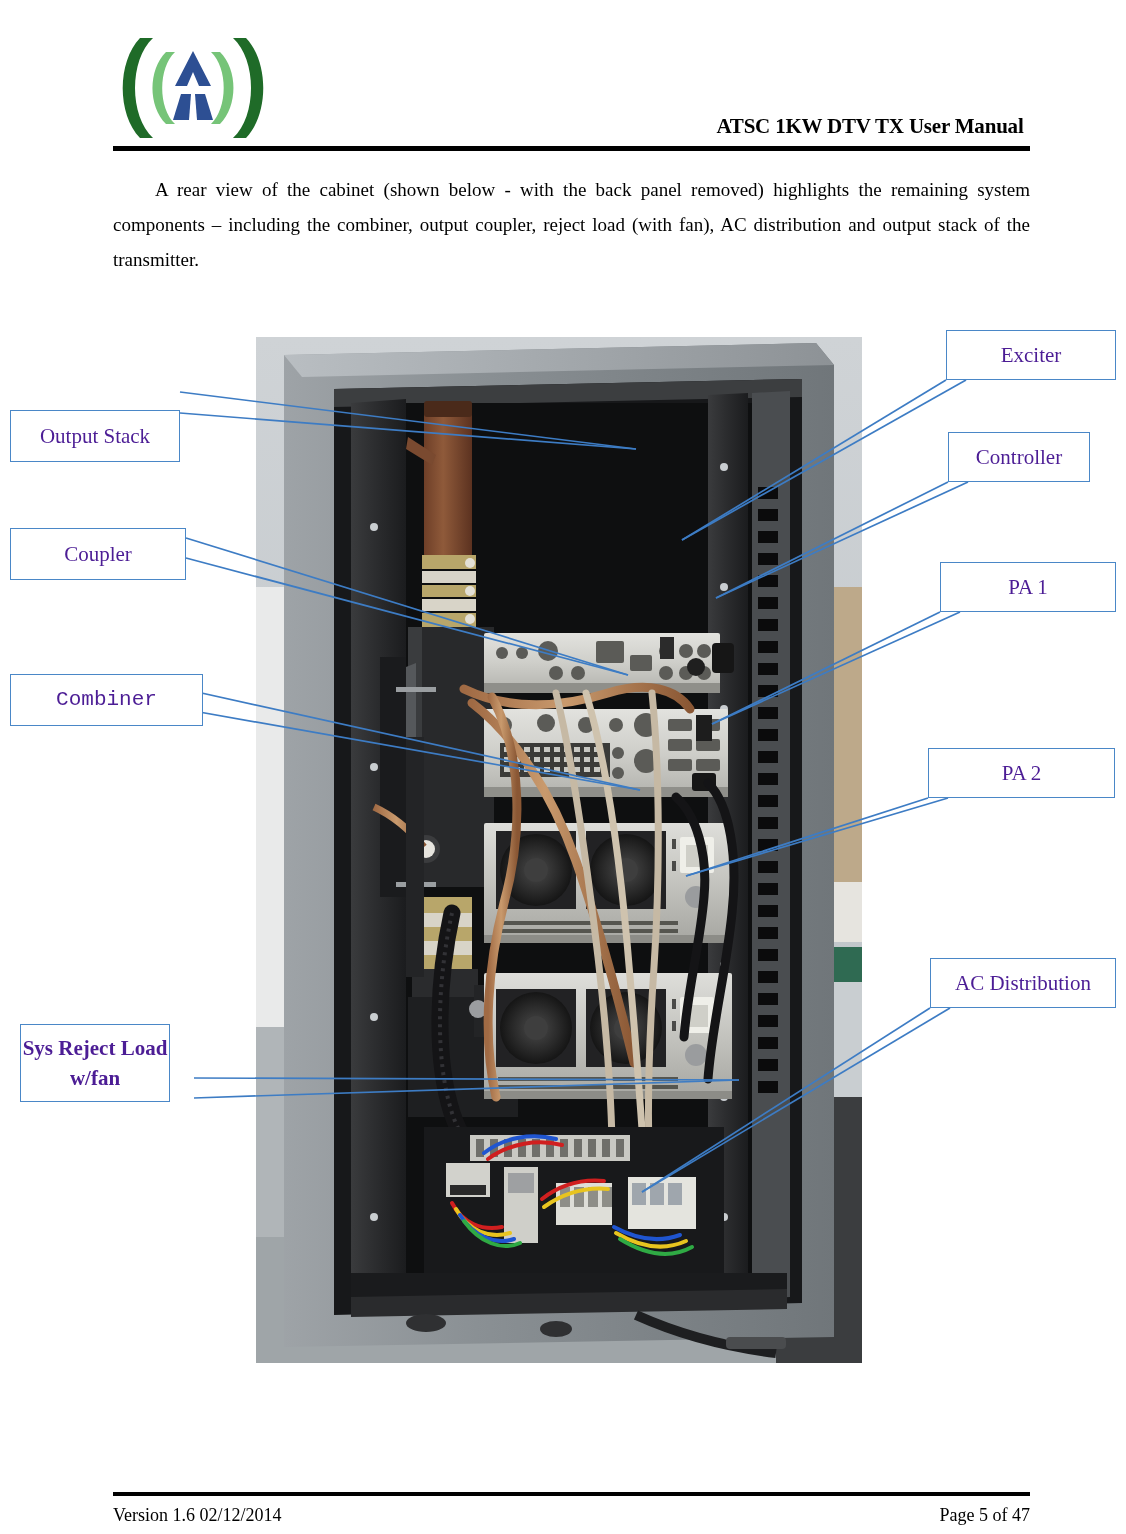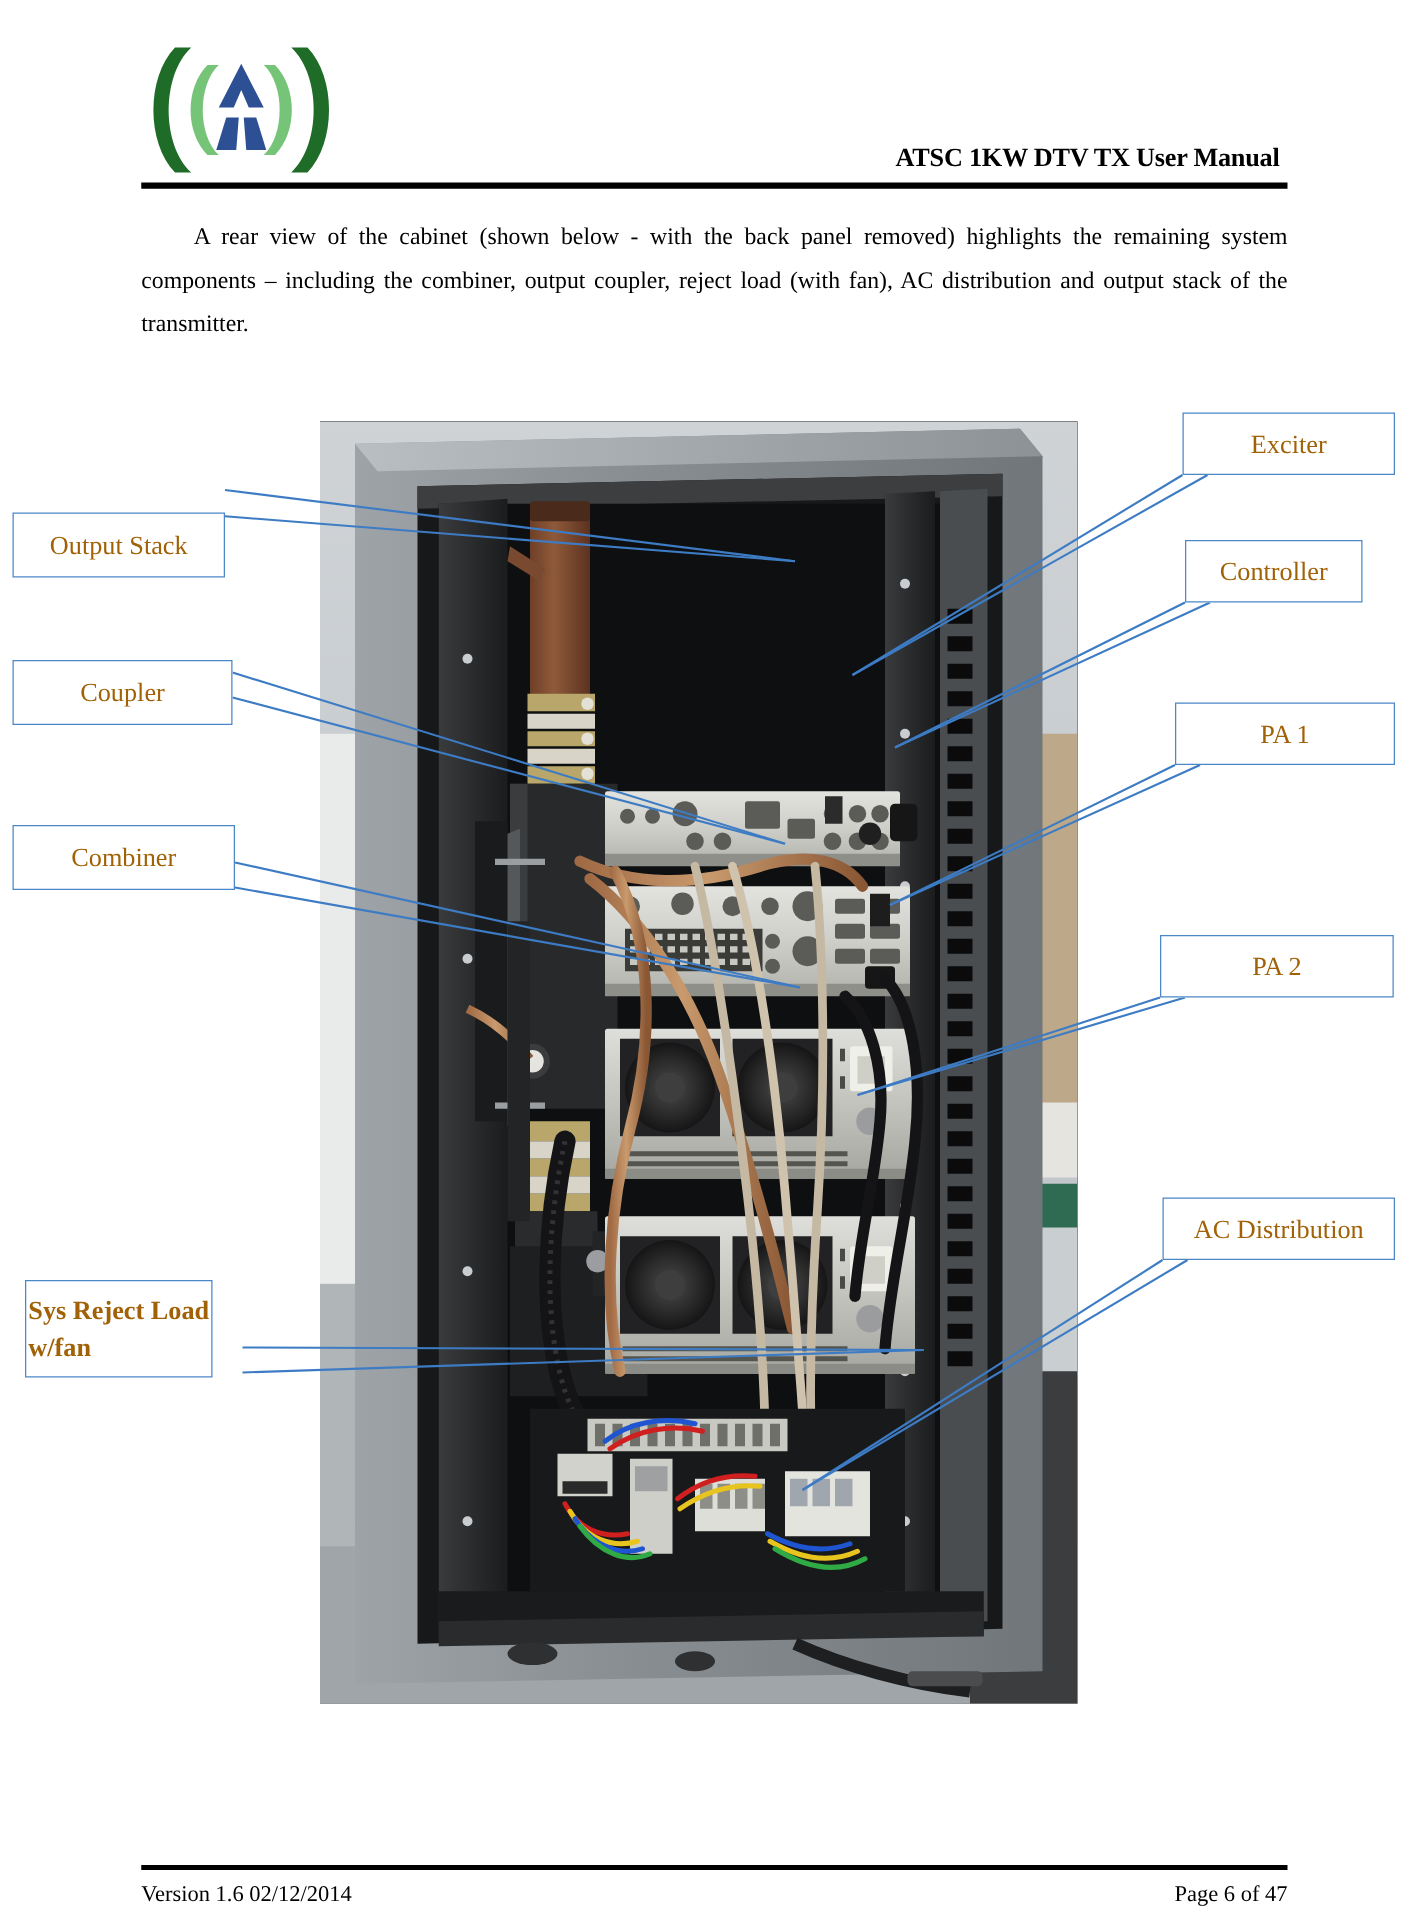--- a/index.html
+++ b/index.html
@@ -71,23 +71,24 @@
     overflow: hidden;
     background: #0d0d0e;
   }
 
   
   .callout {
     position: absolute;
     box-sizing: border-box;
     border: 1.6px solid #4a87c7;
     background: #ffffff;
-    color: #a16207;
+    color: #4c1d95;
     font-size: 21px;
     line-height: 26px;
+    text-align: center;
     display: flex;
     align-items: center;
     justify-content: center;
     z-index: 30;
   }
   #leaders {
     position: absolute;
     left: 0; top: 0;
     width: 1126px; height: 1060px;
     z-index: 20;
@@ -544,21 +545,21 @@
   </svg>
 
   <div class="callout" style="left:10px; top:32px; width:170px; height:52px;margin-top:48px;">
     <span>Output Stack</span>
   </div>
 
   <div class="callout" style="left:10px; top:178px; width:176px; height:52px;margin-top:20px;">
     <span>Coupler</span>
   </div>
 
-  <div class="callout" style="left:10px; top:330px; width:178px; height:52px;">
+  <div class="callout" style="left:10px; top:344px; width:193px; height:52px;font-family:Liberation Mono, monospace;">
     <span>Combiner</span>
   </div>
 
   <div class="callout" style="left:20px; top:694px; width:150px; height:78px; white-space:pre-line; line-height:30px;font-weight:bold;">
     <span>Sys Reject Load
 w/fan</span>
   </div>
 
   <div class="callout" style="left:946px; top:0px; width:170px; height:50px;">
     <span>Exciter</span>
@@ -577,13 +578,13 @@
   </div>
 
   <div class="callout" style="left:930px; top:628px; width:186px; height:50px;">
     <span>AC Distribution</span>
   </div>
 
 </div>
 
 <div id="footer-rule"></div>
 <div id="footer-left">Version 1.6 02/12/2014</div>
-<div id="footer-right">Page 6 of 47</div>
+<div id="footer-right">Page 5 of 47</div>
 
 </body></html>

